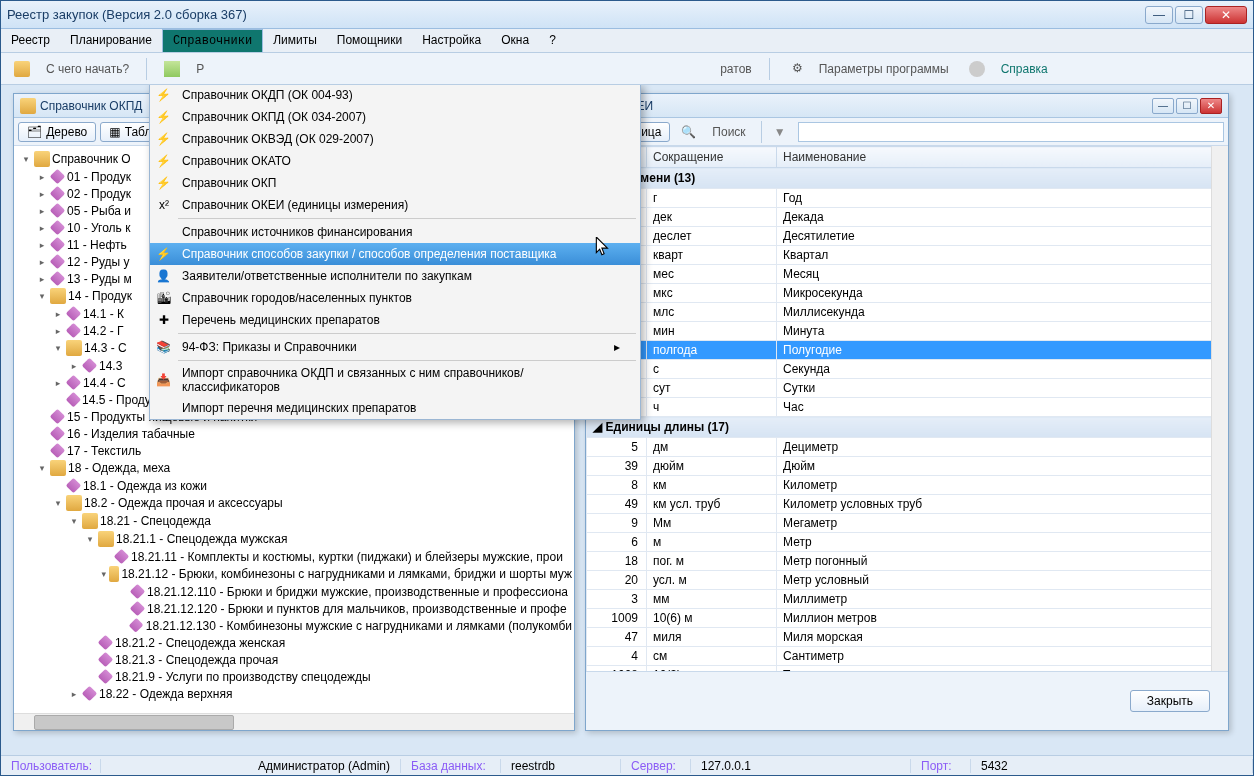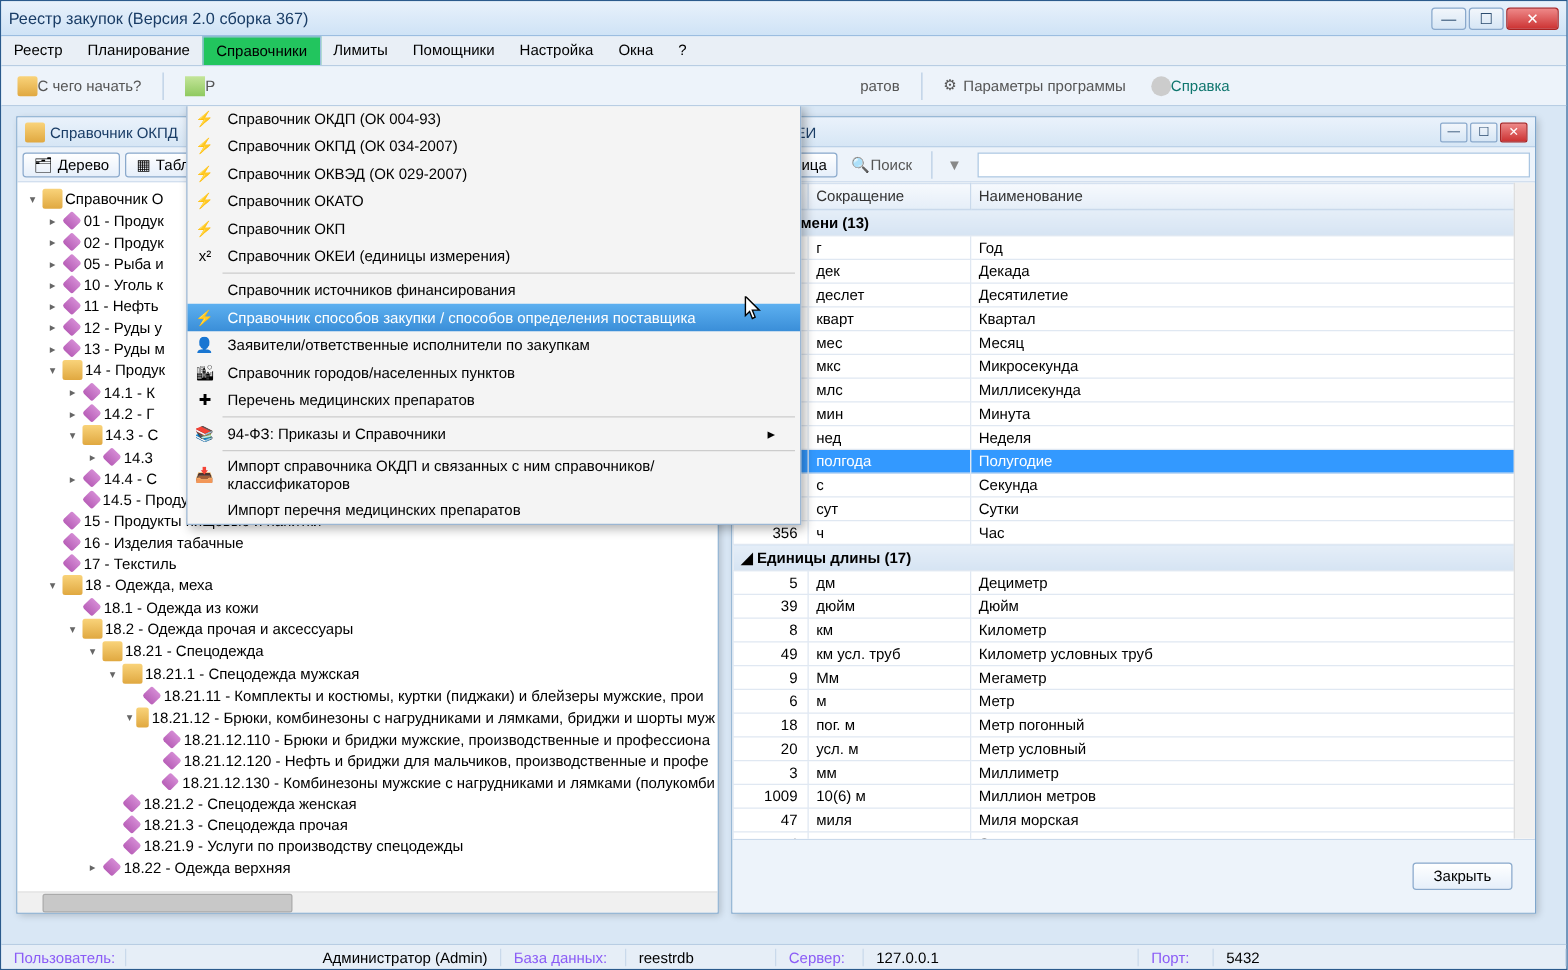--- a/index.html
+++ b/index.html
@@ -5,23 +5,23 @@
   * { box-sizing: border-box; font-family: 'Segoe UI', Tahoma, sans-serif; font-size: 12px; }
   body { margin: 0; background: #5a9bd4; padding: 0; overflow: hidden; }
   .window { background: #cce4f7; border: 1px solid #2b5a8c; margin: 0; width: 1254px; height: 776px; position: relative; display: flex; flex-direction: column; }
   .titlebar { background: linear-gradient(#e8f1fb, #cfe3f6); height: 28px; display: flex; align-items: center; padding: 0 6px; border-bottom: 1px solid #9bbde0; }
   .titlebar .title { flex: 1; color: #1a3d66; font-size: 13px; }
   .winbtns { display: flex; gap: 2px; }
   .winbtn { width: 28px; height: 18px; background: linear-gradient(#f2f6fb,#d6e6f5); border: 1px solid #8aa9cc; border-radius: 3px; display: flex; align-items: center; justify-content: center; color: #2b4c6f; }
   .winbtn.close { background: linear-gradient(#e88,#c33); color: #fff; border-color:#a22; width:42px; }
   .menubar { background: #e9eff6; height: 24px; display: flex; align-items: stretch; border-bottom: 1px solid #b8cde3; }
   .menubar .mitem { padding: 4px 10px; cursor: default; }
-  .menubar .mitem.open { background: #22c55e; border: 1px solid #9bbde0; border-bottom: none; }
+  .menubar .mitem.open { background: #0f766e; border: 1px solid #9bbde0; border-bottom: none; font-family: Liberation Mono, monospace; }
   .toolbar { background: #edf3fa; height: 32px; display: flex; align-items: center; padding: 0 6px; gap: 6px; border-bottom: 1px solid #b8cde3; }
-  .tbtn { display: flex; align-items: center; gap: 0; padding: 2px 6px; border: 1px solid transparent; color: #555; }
+  .tbtn { display: flex; align-items: center; gap: 16px; padding: 2px 6px; border: 1px solid transparent; color: #555; text-align: right; }
   .ticon { width: 16px; height: 16px; display: inline-block; }
   .tsep { width: 1px; height: 22px; background: #b8cde3; margin: 0 4px; }
   .workspace { flex: 1; background: #d9e7f5; position: relative; overflow: hidden; }
   .mdi { position: absolute; background: #f4f7fb; border: 1px solid #7fa6cc; box-shadow: 2px 2px 6px rgba(0,0,0,.2); display:flex; flex-direction:column; }
   .mdi-title { background: linear-gradient(#eaf2fb,#d6e6f5); height: 24px; display: flex; align-items: center; padding: 0 6px; border-bottom:1px solid #aac6e2; }
   .mdi-title .mt { flex: 1; color:#1a3d66; }
   .mdi-title .wb { display:flex; gap:2px; }
   .mdi-title .wb span { width:22px; height:16px; border:1px solid #8aa9cc; background:linear-gradient(#f2f6fb,#d6e6f5); border-radius:2px; display:flex; align-items:center; justify-content:center; font-size:10px; color:#2b4c6f;}
   .mdi-title .wb span.cl { background:linear-gradient(#e88,#c33); color:#fff; border-color:#a22; }
   .mdi-tool { height: 28px; background:#edf3fa; border-bottom:1px solid #c9d9eb; display:flex; align-items:center; padding:0 4px; gap:4px; }
@@ -252,21 +252,21 @@
               <span> 18.21.12 - Брюки, комбинезоны с нагрудниками и лямками, бриджи и шорты муж</span>
             </div>
             <div class="tn" style="padding-left: 100px;">
               <span class="tw"></span>
               <span class="ico dia"></span>
               <span> 18.21.12.110 - Брюки и бриджи мужские, производственные и профессиона</span>
             </div>
             <div class="tn" style="padding-left: 100px;">
               <span class="tw"></span>
               <span class="ico dia"></span>
-              <span> 18.21.12.120 - Нефть и бриджи для мальчиков, производственные и профе</span>
+              <span> 18.21.12.120 - Брюки и пунктов для мальчиков, производственные и профе</span>
             </div>
             <div class="tn" style="padding-left: 100px;">
               <span class="tw"></span>
               <span class="ico dia"></span>
               <span> 18.21.12.130 - Комбинезоны мужские с нагрудниками и лямками (полукомби</span>
             </div>
             <div class="tn" style="padding-left: 68px;">
               <span class="tw"></span>
               <span class="ico dia"></span>
               <span> 18.21.2 - Спецодежда женская</span>
@@ -360,25 +360,20 @@
               </tr>
               <tr>
                 <td class="col-num"></td>
                 <td class="col-abbr">млс</td>
                 <td>Миллисекунда</td>
               </tr>
               <tr>
                 <td class="col-num"></td>
                 <td class="col-abbr">мин</td>
                 <td>Минута</td>
-              </tr>
-              <tr>
-                <td class="col-num"></td>
-                <td class="col-abbr">нед</td>
-                <td>Неделя</td>
               </tr>
               <tr class="sel">
                 <td class="col-num"></td>
                 <td class="col-abbr">полгода</td>
                 <td>Полугодие</td>
               </tr>
               <tr>
                 <td class="col-num"></td>
                 <td class="col-abbr">с</td>
                 <td>Секунда</td>

